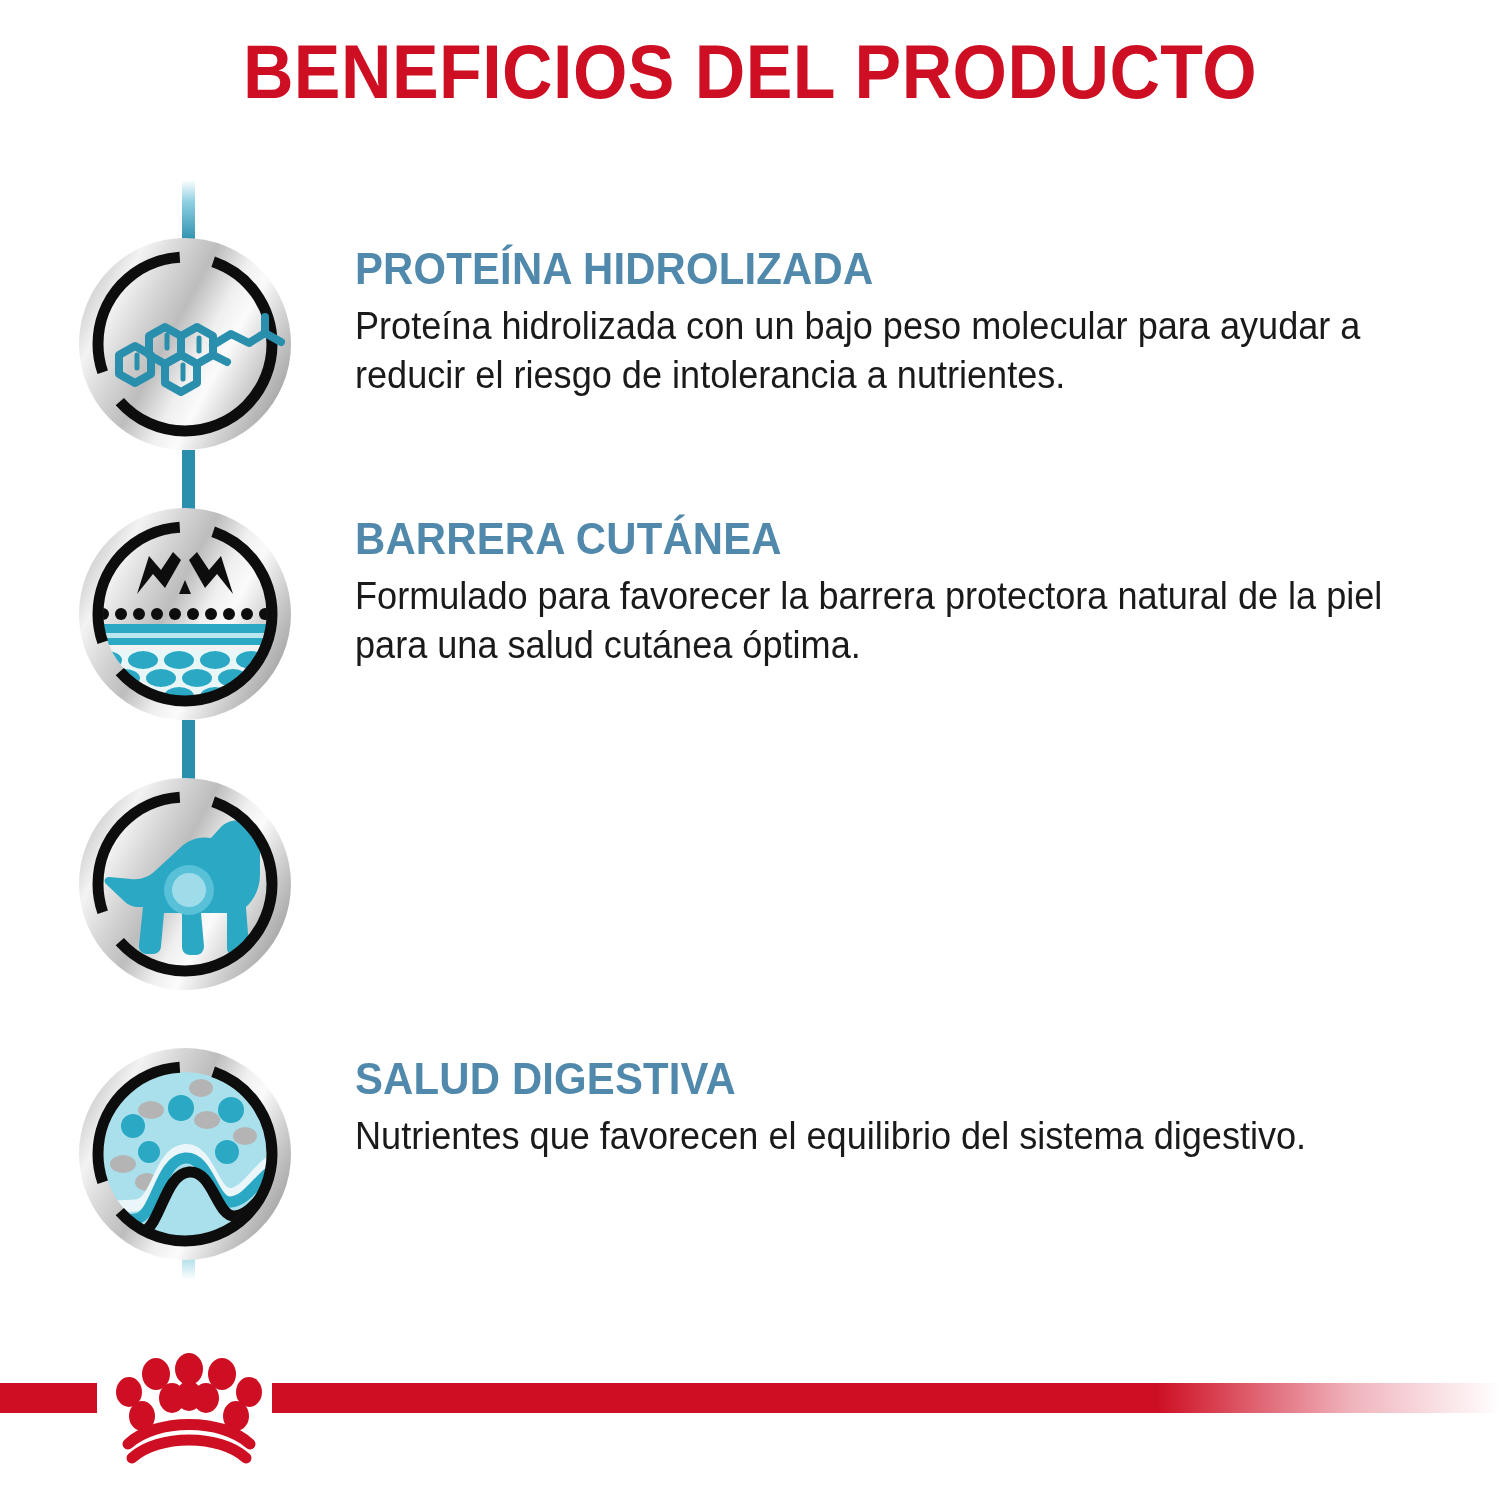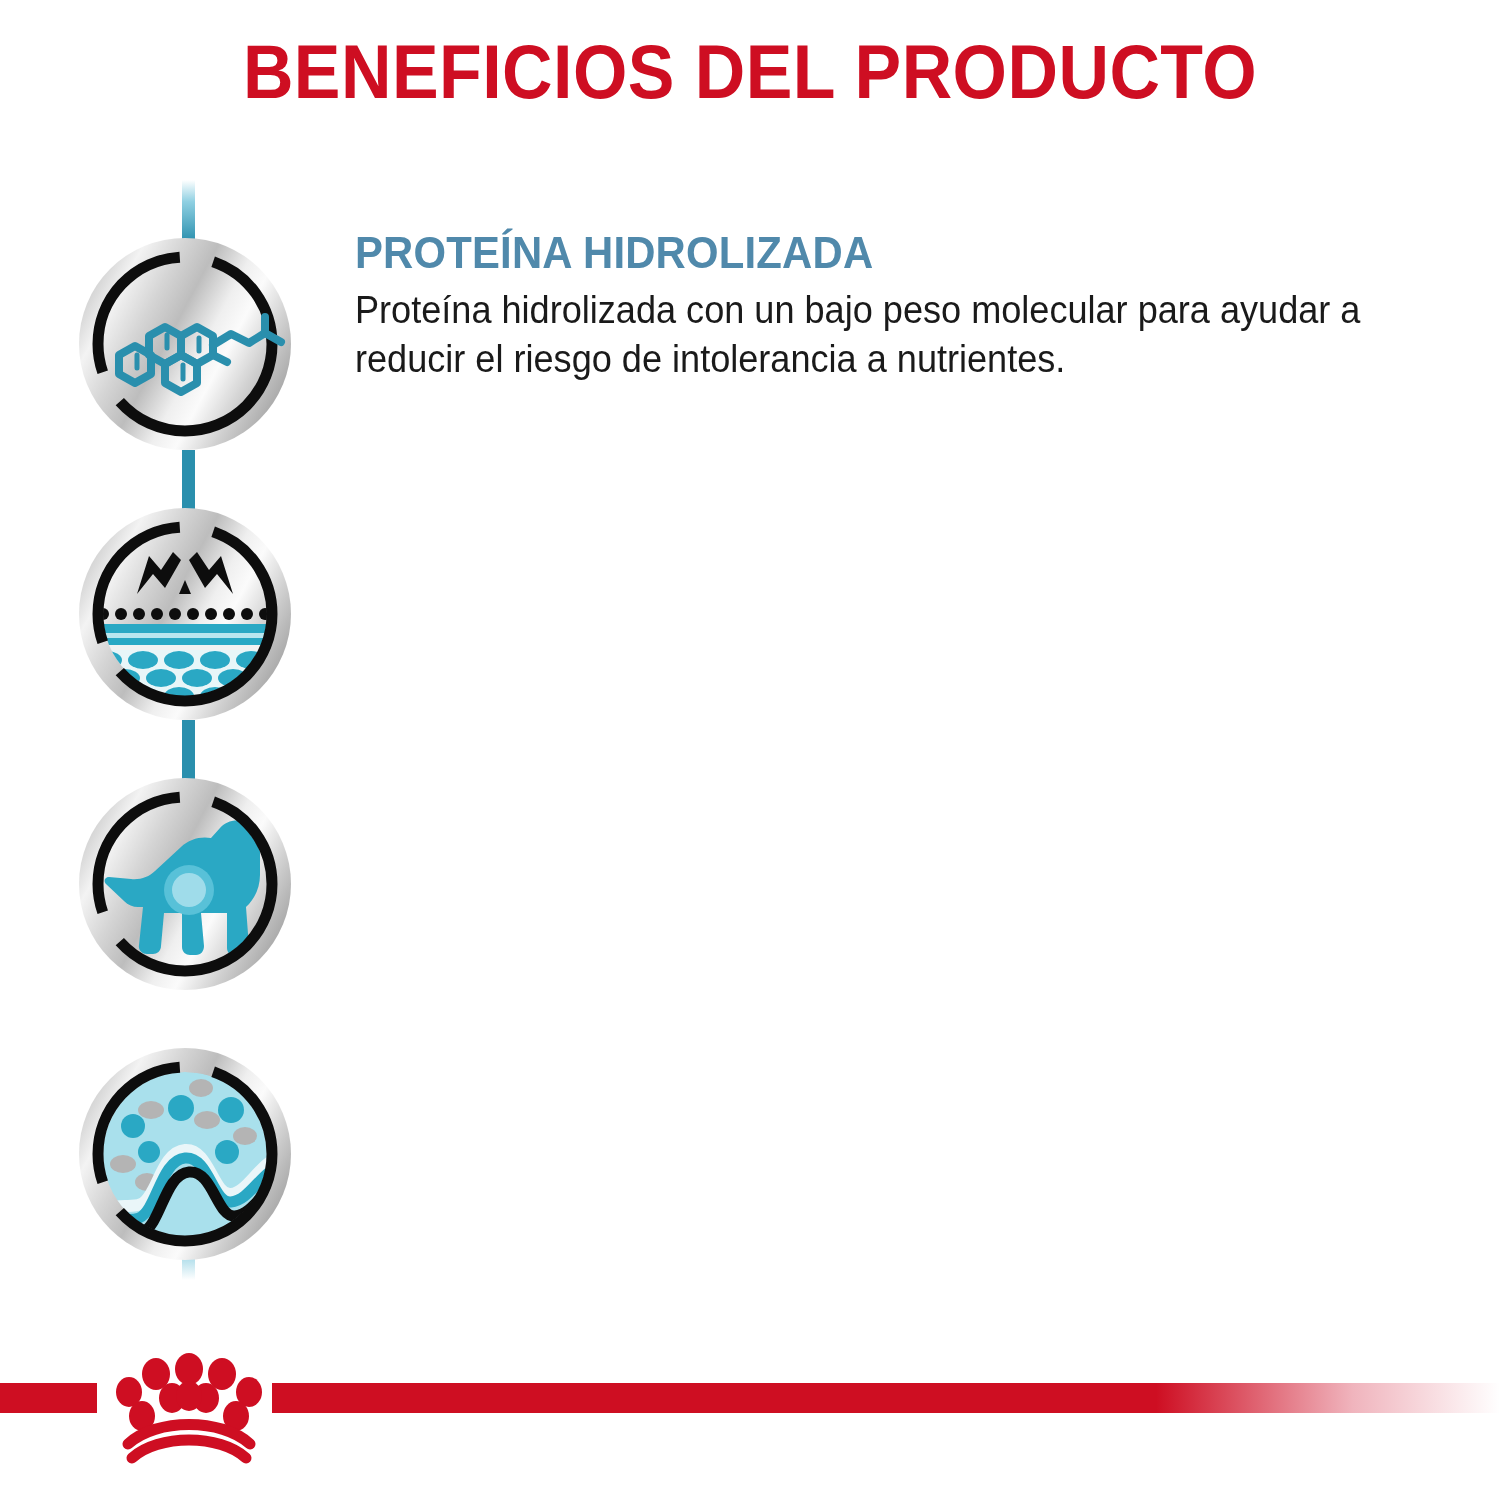--- a/index.html
+++ b/index.html
@@ -90,21 +90,21 @@
         #7e7e7e 100%);
     z-index: 2;
     overflow: hidden;
   }
   .icon-badge svg { display: block; width: 212px; height: 212px; }
 
   
   .benefit-text {
     position: absolute;
     left: 355px;
-    top: 49px;
+    top: 65px;
     width: 1110px;
   }
   .benefit-heading {
     color: #5089ab;
     font-family: "Liberation Sans Narrow", "Liberation Sans", sans-serif;
     font-weight: bold;
     font-size: 45px;
     letter-spacing: 0.2px;
     transform: scaleX(0.93);
     transform-origin: left center;
@@ -247,20 +247,24 @@
               <ellipse cx="64" cy="188" rx="15" ry="9"></ellipse>
             <ellipse cx="100" cy="188" rx="15" ry="9"></ellipse>
               <ellipse cx="136" cy="188" rx="15" ry="9"></ellipse>
             <ellipse cx="172" cy="188" rx="15" ry="9"></ellipse>
           </g>
         </g>
         <circle cx="106" cy="106" r="87" fill="none" stroke="#0d0d0d" stroke-width="11" stroke-dasharray="250 34 160 34" stroke-dashoffset="40"></circle>
       </svg>
     </div>
 
+    <div class="benefit-text">
+      <div class="benefit-heading">BARRERA CUTÁNEA</div>
+      <div class="benefit-body">Formulado para favorecer la barrera protectora natural de la piel para una salud cutánea óptima.</div>
+    </div>
   </div>
 
   <div class="benefit-row">
     <div class="connector mid"></div>
 
     <div class="icon-badge">
       <svg viewBox="0 0 212 212">
         <defs>
           <clipPath id="clipDog">
               <circle cx="106" cy="106" r="82"></circle>
@@ -316,20 +320,24 @@
           <path fill="none" stroke="#2aa8c4" stroke-width="11" stroke-linecap="round" d="M12 186 C32 162 46 176 60 170 C78 162 82 112 106 110
                    C130 108 134 156 152 154 C172 152 182 122 208 114"></path>
 
           <path fill="none" stroke="#0d0d0d" stroke-width="11" stroke-linecap="round" d="M16 200 C36 176 50 190 64 184 C82 176 86 126 110 124
                    C134 122 138 170 156 168 C176 166 186 136 210 128"></path>
         </g>
         <circle cx="106" cy="106" r="87" fill="none" stroke="#0d0d0d" stroke-width="11" stroke-dasharray="250 34 160 34" stroke-dashoffset="40"></circle>
       </svg>
     </div>
 
+    <div class="benefit-text">
+      <div class="benefit-heading">SALUD DIGESTIVA</div>
+      <div class="benefit-body">Nutrientes que favorecen el equilibrio del sistema digestivo.</div>
+    </div>
   </div>
 
 </div>
 
 <div class="footer">
   <div class="footer-bar-left"></div>
   <div class="footer-bar-right"></div>
   <div class="crown">
     <svg viewBox="0 0 170 120">
       <g fill="#ce0e22">

